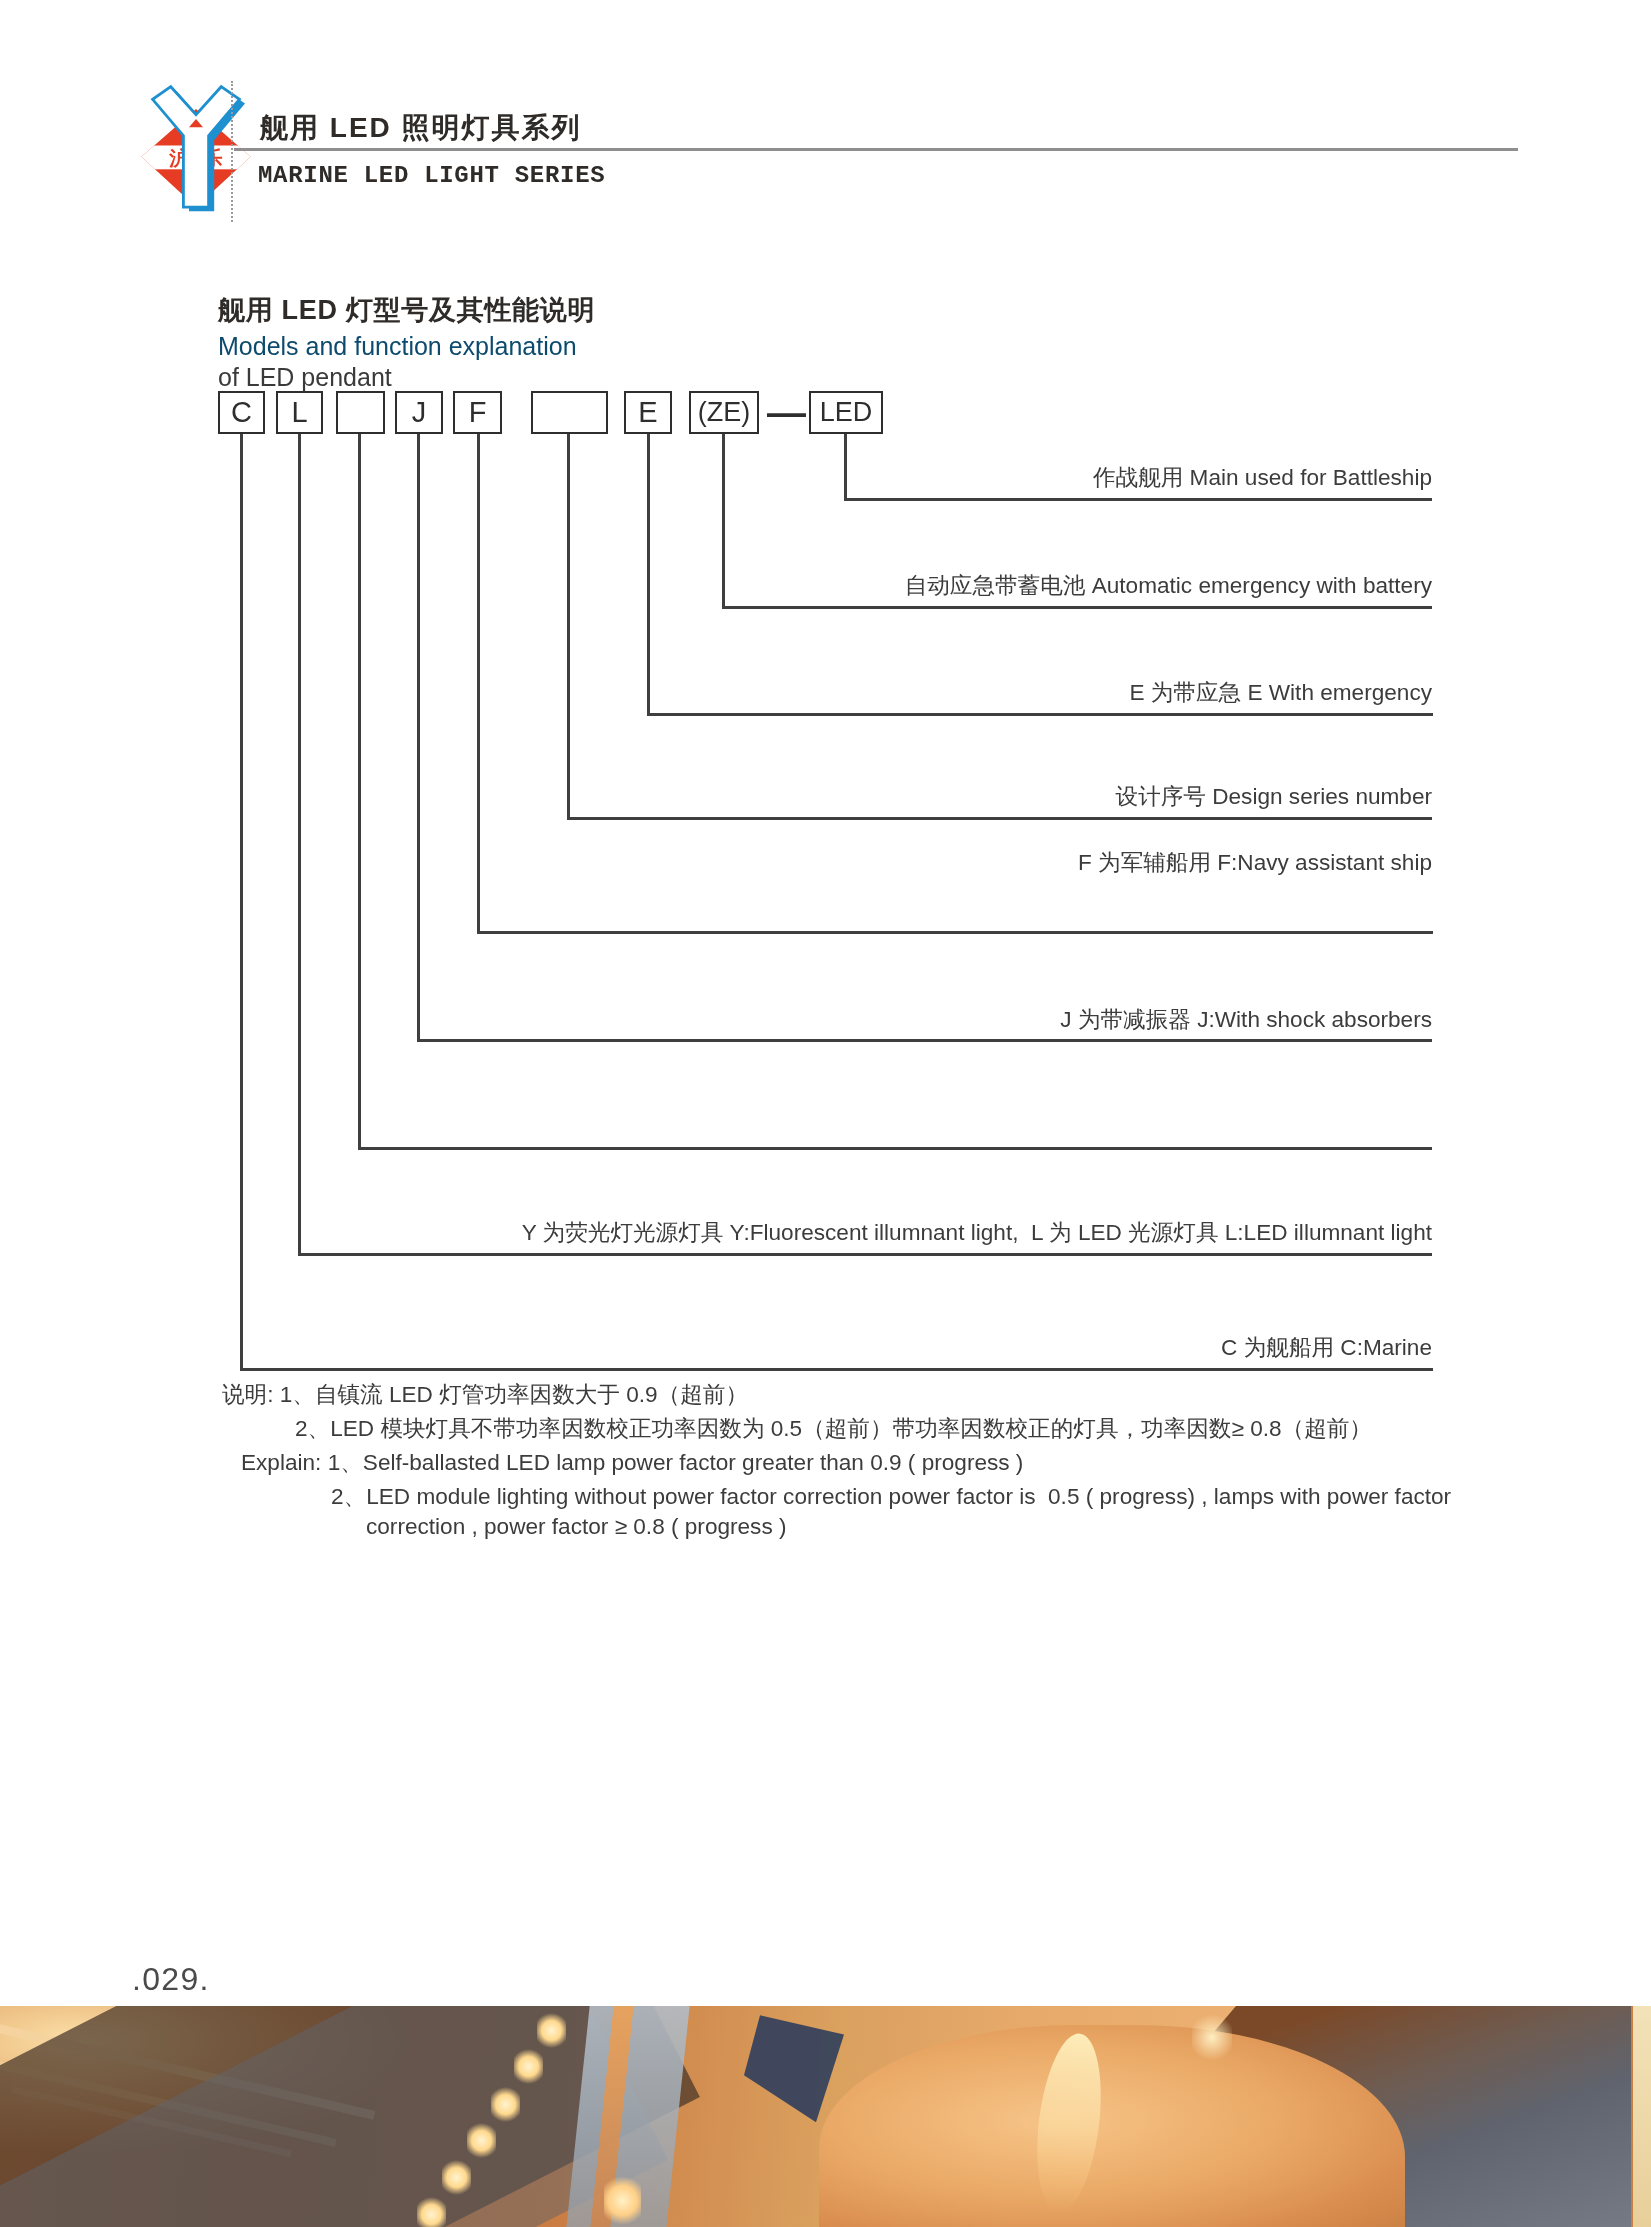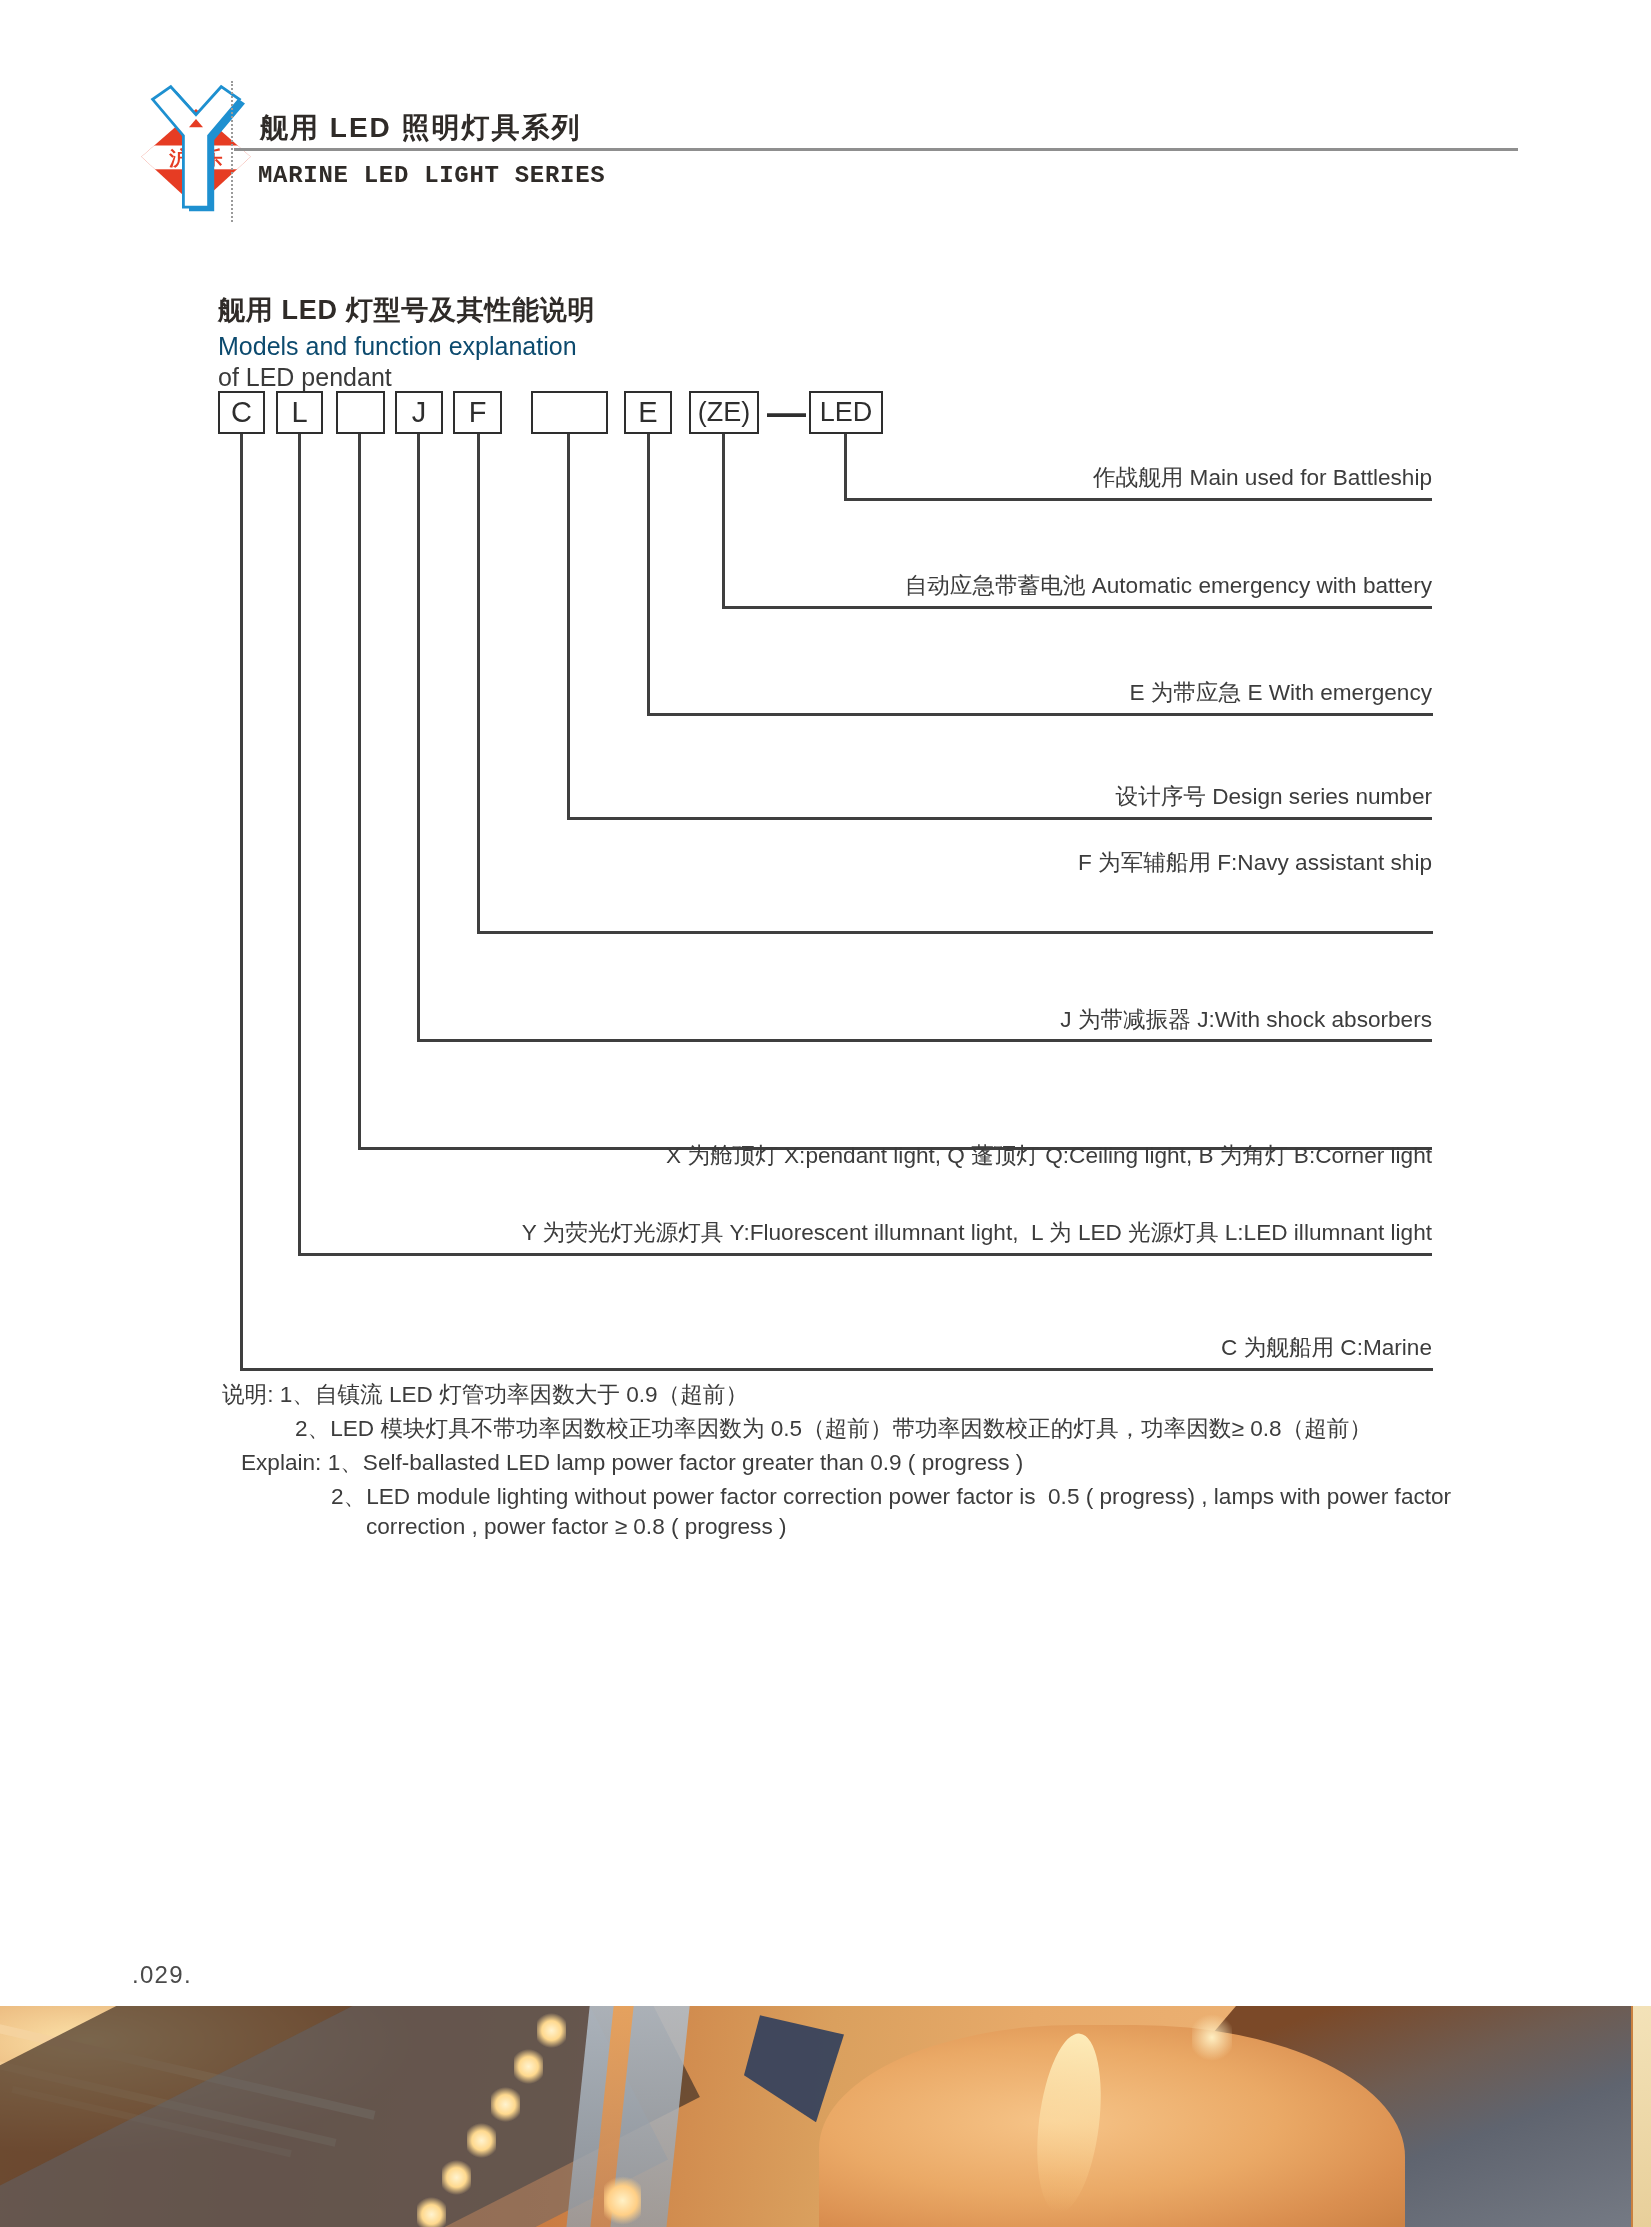--- a/index.html
+++ b/index.html
@@ -22,21 +22,21 @@
         font-size:29px;color:#2e2e2e;background:#fff;}
   .sep-dash{left:763px;top:391px;width:47px;height:43px;display:flex;align-items:center;
         justify-content:center;font-size:39px;font-weight:bold;color:#2e2e2e;}
   
   .vline{width:2.7px;background:#3f3f3f;}
   .hline{height:2.7px;background:#3f3f3f;}
   .clabel{right:220px;text-align:center;font-size:22.6px;color:#3c3c3c;line-height:29px;white-space:pre;}
   
   .note{font-size:22.6px;color:#3c3c3c;white-space:pre;}
   
-  .pagenum{left:132px;top:1961px;font-size:24px;color:#4a4a4a;letter-spacing:1.3px;}
+  .pagenum{left:132px;top:1961px;font-size:32px;color:#4a4a4a;letter-spacing:1.3px;}
   
   .photo{left:0;top:2006px;width:1652px;height:222px;overflow:hidden;
      background:linear-gradient(95deg,#cd8148 0%,#bf6f38 16%,#ca7c42 34%,#daa05e 50%,
                 #e7aa6a 62%,#edb274 78%,#a97c4e 92%,#8f7a58 100%);}
   .photo .abs{position:absolute;}
 </style>
 </head>
 <body>
 
 <div class="abs" style="left:126px;top:81px;width:140px;height:143px;">
@@ -112,21 +112,20 @@
 <div class="abs hline" style="left:477px;top:931px;width:956px;"></div>
 <div class="abs clabel" style="top:848px;">F 为军辅船用 F:Navy assistant ship</div>
 
 <div class="abs vline" style="left:417px;top:434px;height:608px;"></div>
 <div class="abs hline" style="left:417px;top:1039px;width:1015px;"></div>
 <div class="abs clabel" style="top:1005px;">J 为带减振器 J:With shock absorbers</div>
 
 <div class="abs vline" style="left:358px;top:434px;height:716px;"></div>
 <div class="abs hline" style="left:358px;top:1147px;width:1074px;"></div>
 <div class="abs clabel" style="top:1083px;">
-  <div>X 为舱顶灯 X:pendant light, Q 蓬顶灯 Q:Ceiling light, B 为角灯 B:Corner light</div>
 </div>
 
 <div class="abs vline" style="left:298px;top:434px;height:821px;"></div>
 <div class="abs hline" style="left:298px;top:1253px;width:1134px;"></div>
 <div class="abs clabel" style="top:1218px;">Y 为荧光灯光源灯具 Y:Fluorescent illumnant light,  L 为 LED 光源灯具 L:LED illumnant light</div>
 
 <div class="abs vline" style="left:240px;top:434px;height:937px;"></div>
 <div class="abs hline" style="left:240px;top:1368px;width:1193px;"></div>
 <div class="abs clabel" style="top:1333px;">C 为舰船用 C:Marine</div>
 

